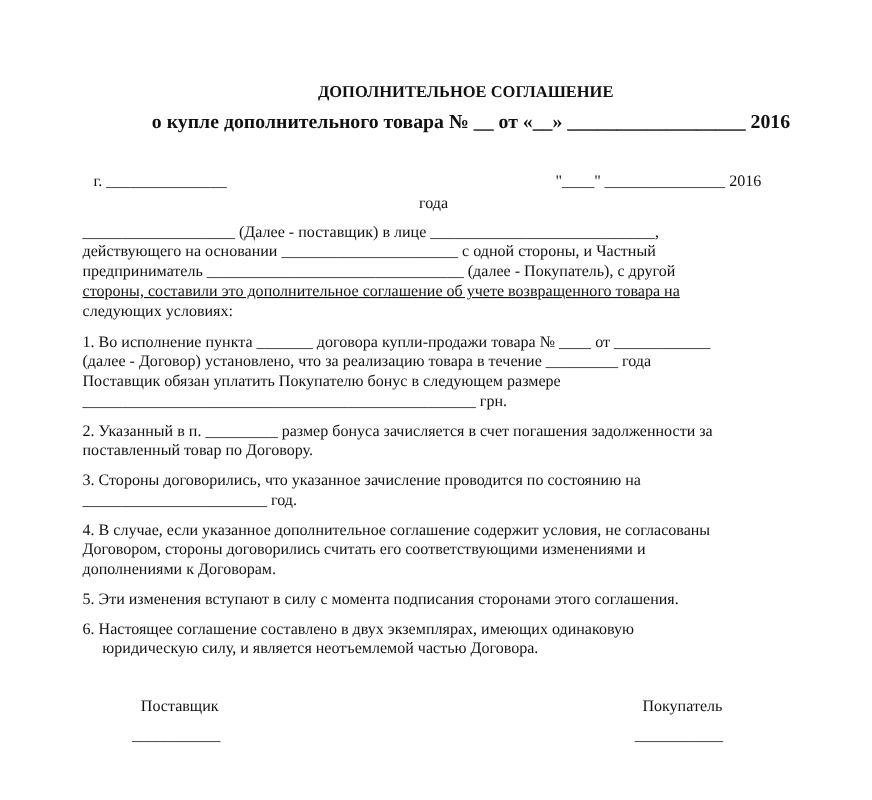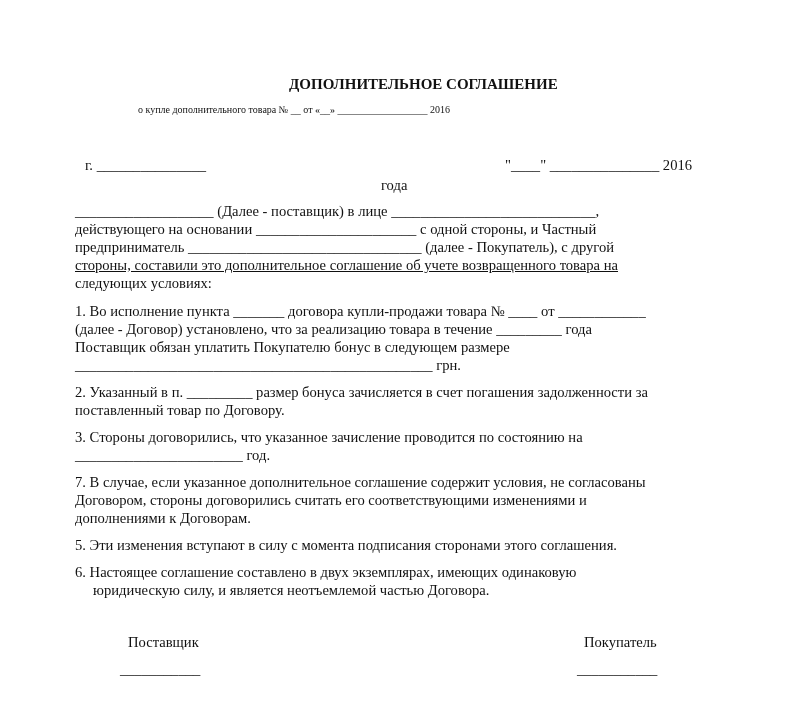--- a/index.html
+++ b/index.html
@@ -1,20 +1,20 @@
 <!DOCTYPE html>
 <html><head>
 <meta charset="utf-8">
 <style>
   html, body { margin: 0; padding: 0; background: #ffffff; }
   body { width: 793px; height: 727px; position: relative; overflow: hidden;
          font-family: "Liberation Serif", serif; color: #111; }
   .ln { position: absolute; white-space: pre; font-size: 14.6px; line-height: 18px; }
   .title { font-weight: bold; font-size: 15px; }
-  .sub { font-weight: normal; font-size: 10px; }
+  .sub { font-weight: bold; font-size: 18px; }
 </style>
 </head>
 <body>
 
 <div>
   <div class="ln title" style="left:252px; top:75px;margin-left:37px;">ДОПОЛНИТЕЛЬНОЕ СОГЛАШЕНИЕ</div>
   <div class="ln sub" style="left:138px; top:101px;">о купле дополнительного товара № __ от «__» __________________ 2016</div>
 
   <div class="ln" style="left:85px; top:156px;">г. _______________</div>
   <div class="ln" style="left:505px; top:156px;">"____" _______________ 2016</div>
@@ -39,21 +39,21 @@
     <div class="ln" style="left:75px; top:383px;">2. Указанный в п. _________ размер бонуса зачисляется в счет погашения задолженности за</div>
     <div class="ln" style="left:75px; top:401px;">поставленный товар по Договору.</div>
   </div>
 
   <div>
     <div class="ln" style="left:75px; top:428px;">3. Стороны договорились, что указанное зачисление проводится по состоянию на</div>
     <div class="ln" style="left:75px; top:446px;">_______________________ год.</div>
   </div>
 
   <div>
-    <div class="ln" style="left:75px; top:473px;">7. В случае, если указанное дополнительное соглашение содержит условия, не согласованы</div>
+    <div class="ln" style="left:75px; top:473px;">4. В случае, если указанное дополнительное соглашение содержит условия, не согласованы</div>
     <div class="ln" style="left:75px; top:491px;">Договором, стороны договорились считать его соответствующими изменениями и</div>
     <div class="ln" style="left:75px; top:509px;">дополнениями к Договорам.</div>
   </div>
 
   <div>
     <div class="ln" style="left:75px; top:536px;">5. Эти изменения вступают в силу с момента подписания сторонами этого соглашения.</div>
   </div>
 
   <div>
     <div class="ln" style="left:75px; top:563px;">6. Настоящее соглашение составлено в двух экземплярах, имеющих одинаковую</div>

